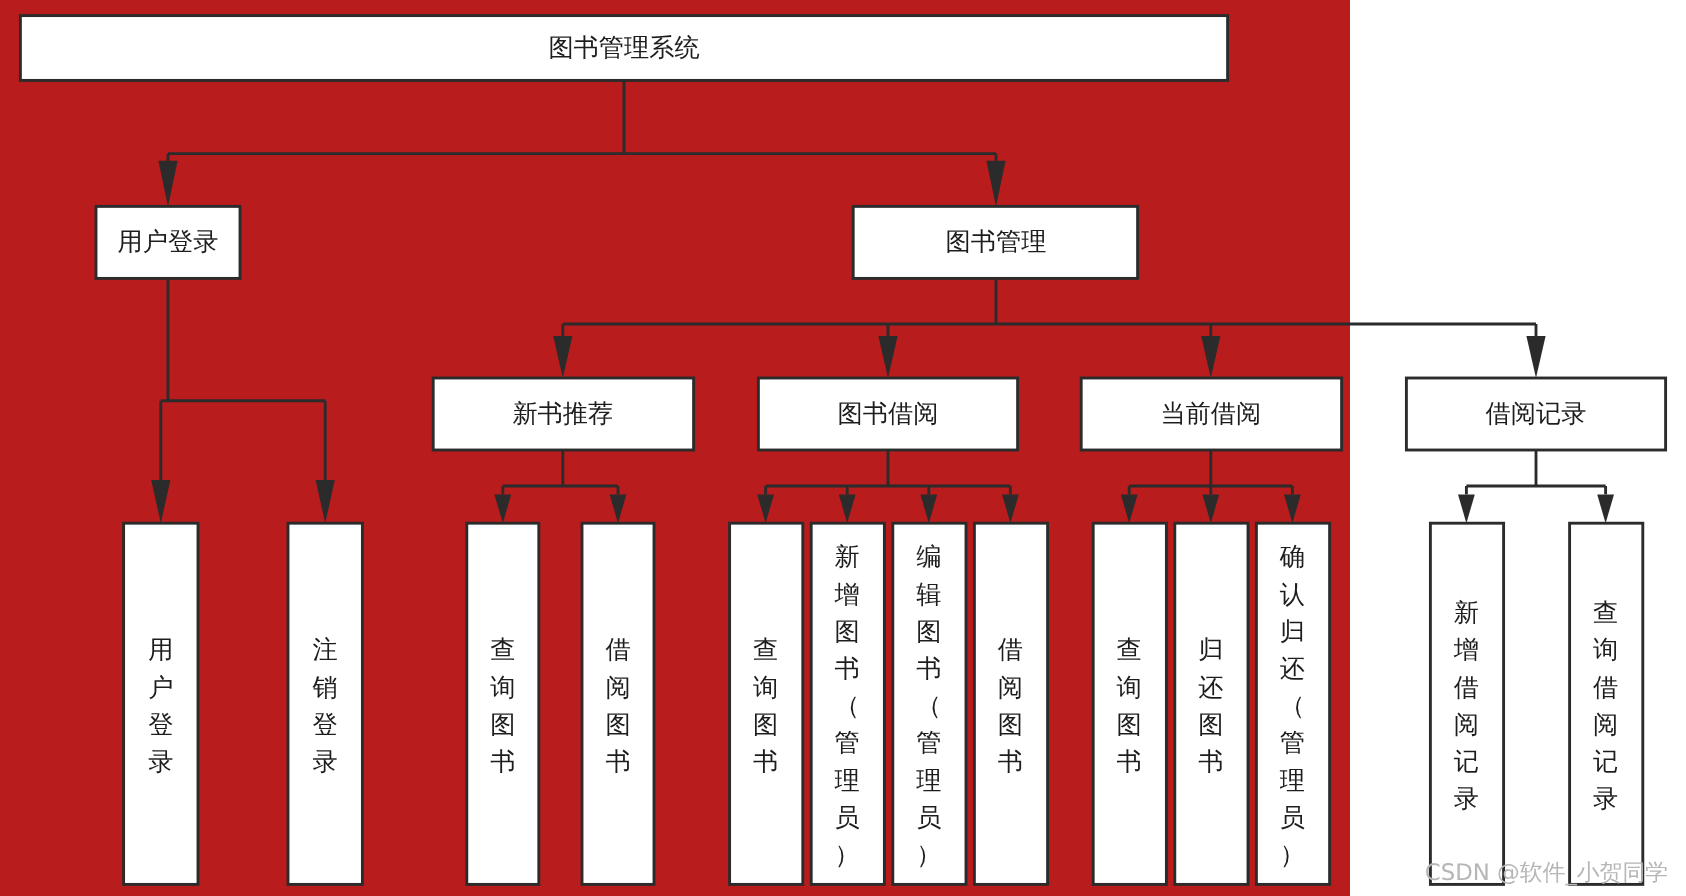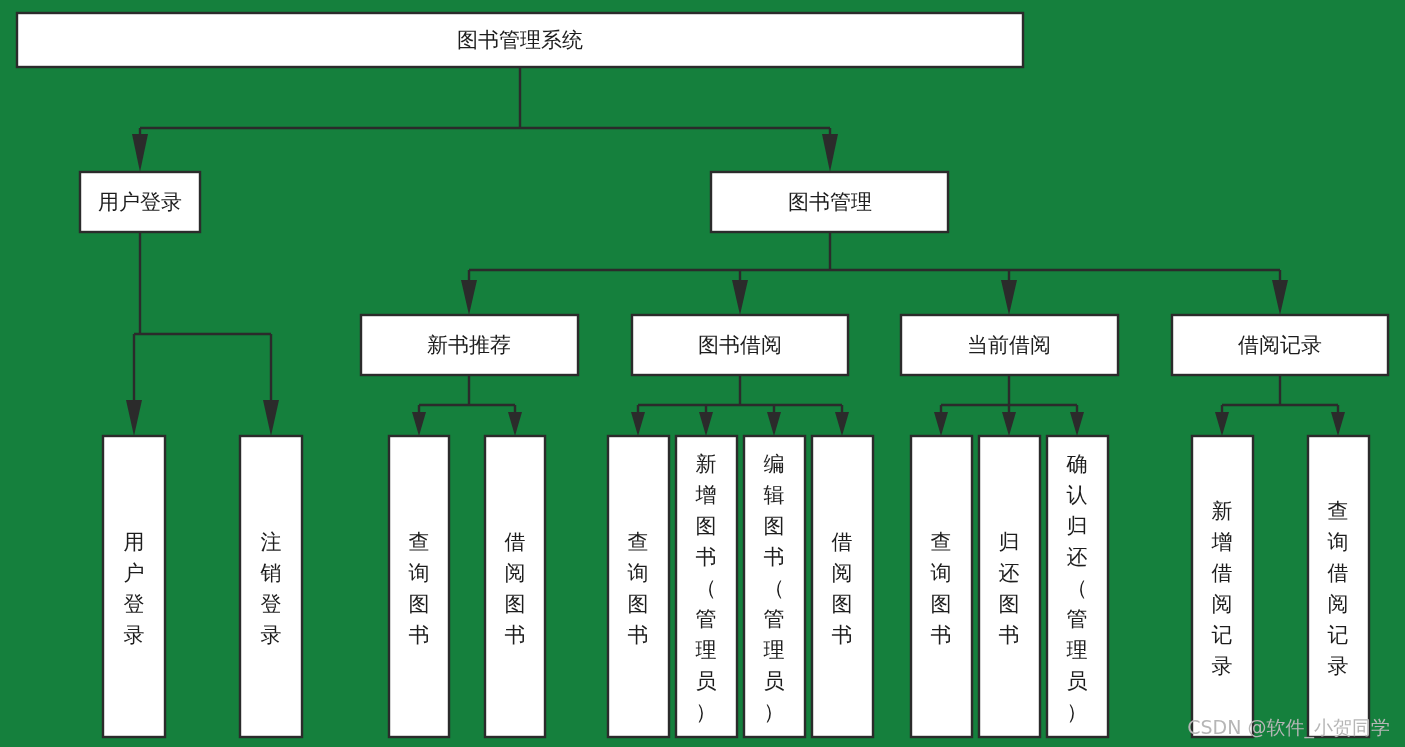--- a/index.html
+++ b/index.html
@@ -9,23 +9,23 @@
     background: #ffffff;
   }
   body {
     width: 1405px;
     height: 747px;
     overflow: hidden;
     font-family: "DejaVu Sans", "Liberation Sans", sans-serif;
   }
   #diagram-root {
     position: relative;
-    width: 1405px;
+    width: 1125px;
     height: 747px;
-    background: #15803d;
+    background: #b91c1c;
   }
   svg#diagram-svg {
     position: absolute;
     left: 0;
     top: 0;
     width: 1405px;
     height: 747px;
     display: block;
   }
   .node-box {

